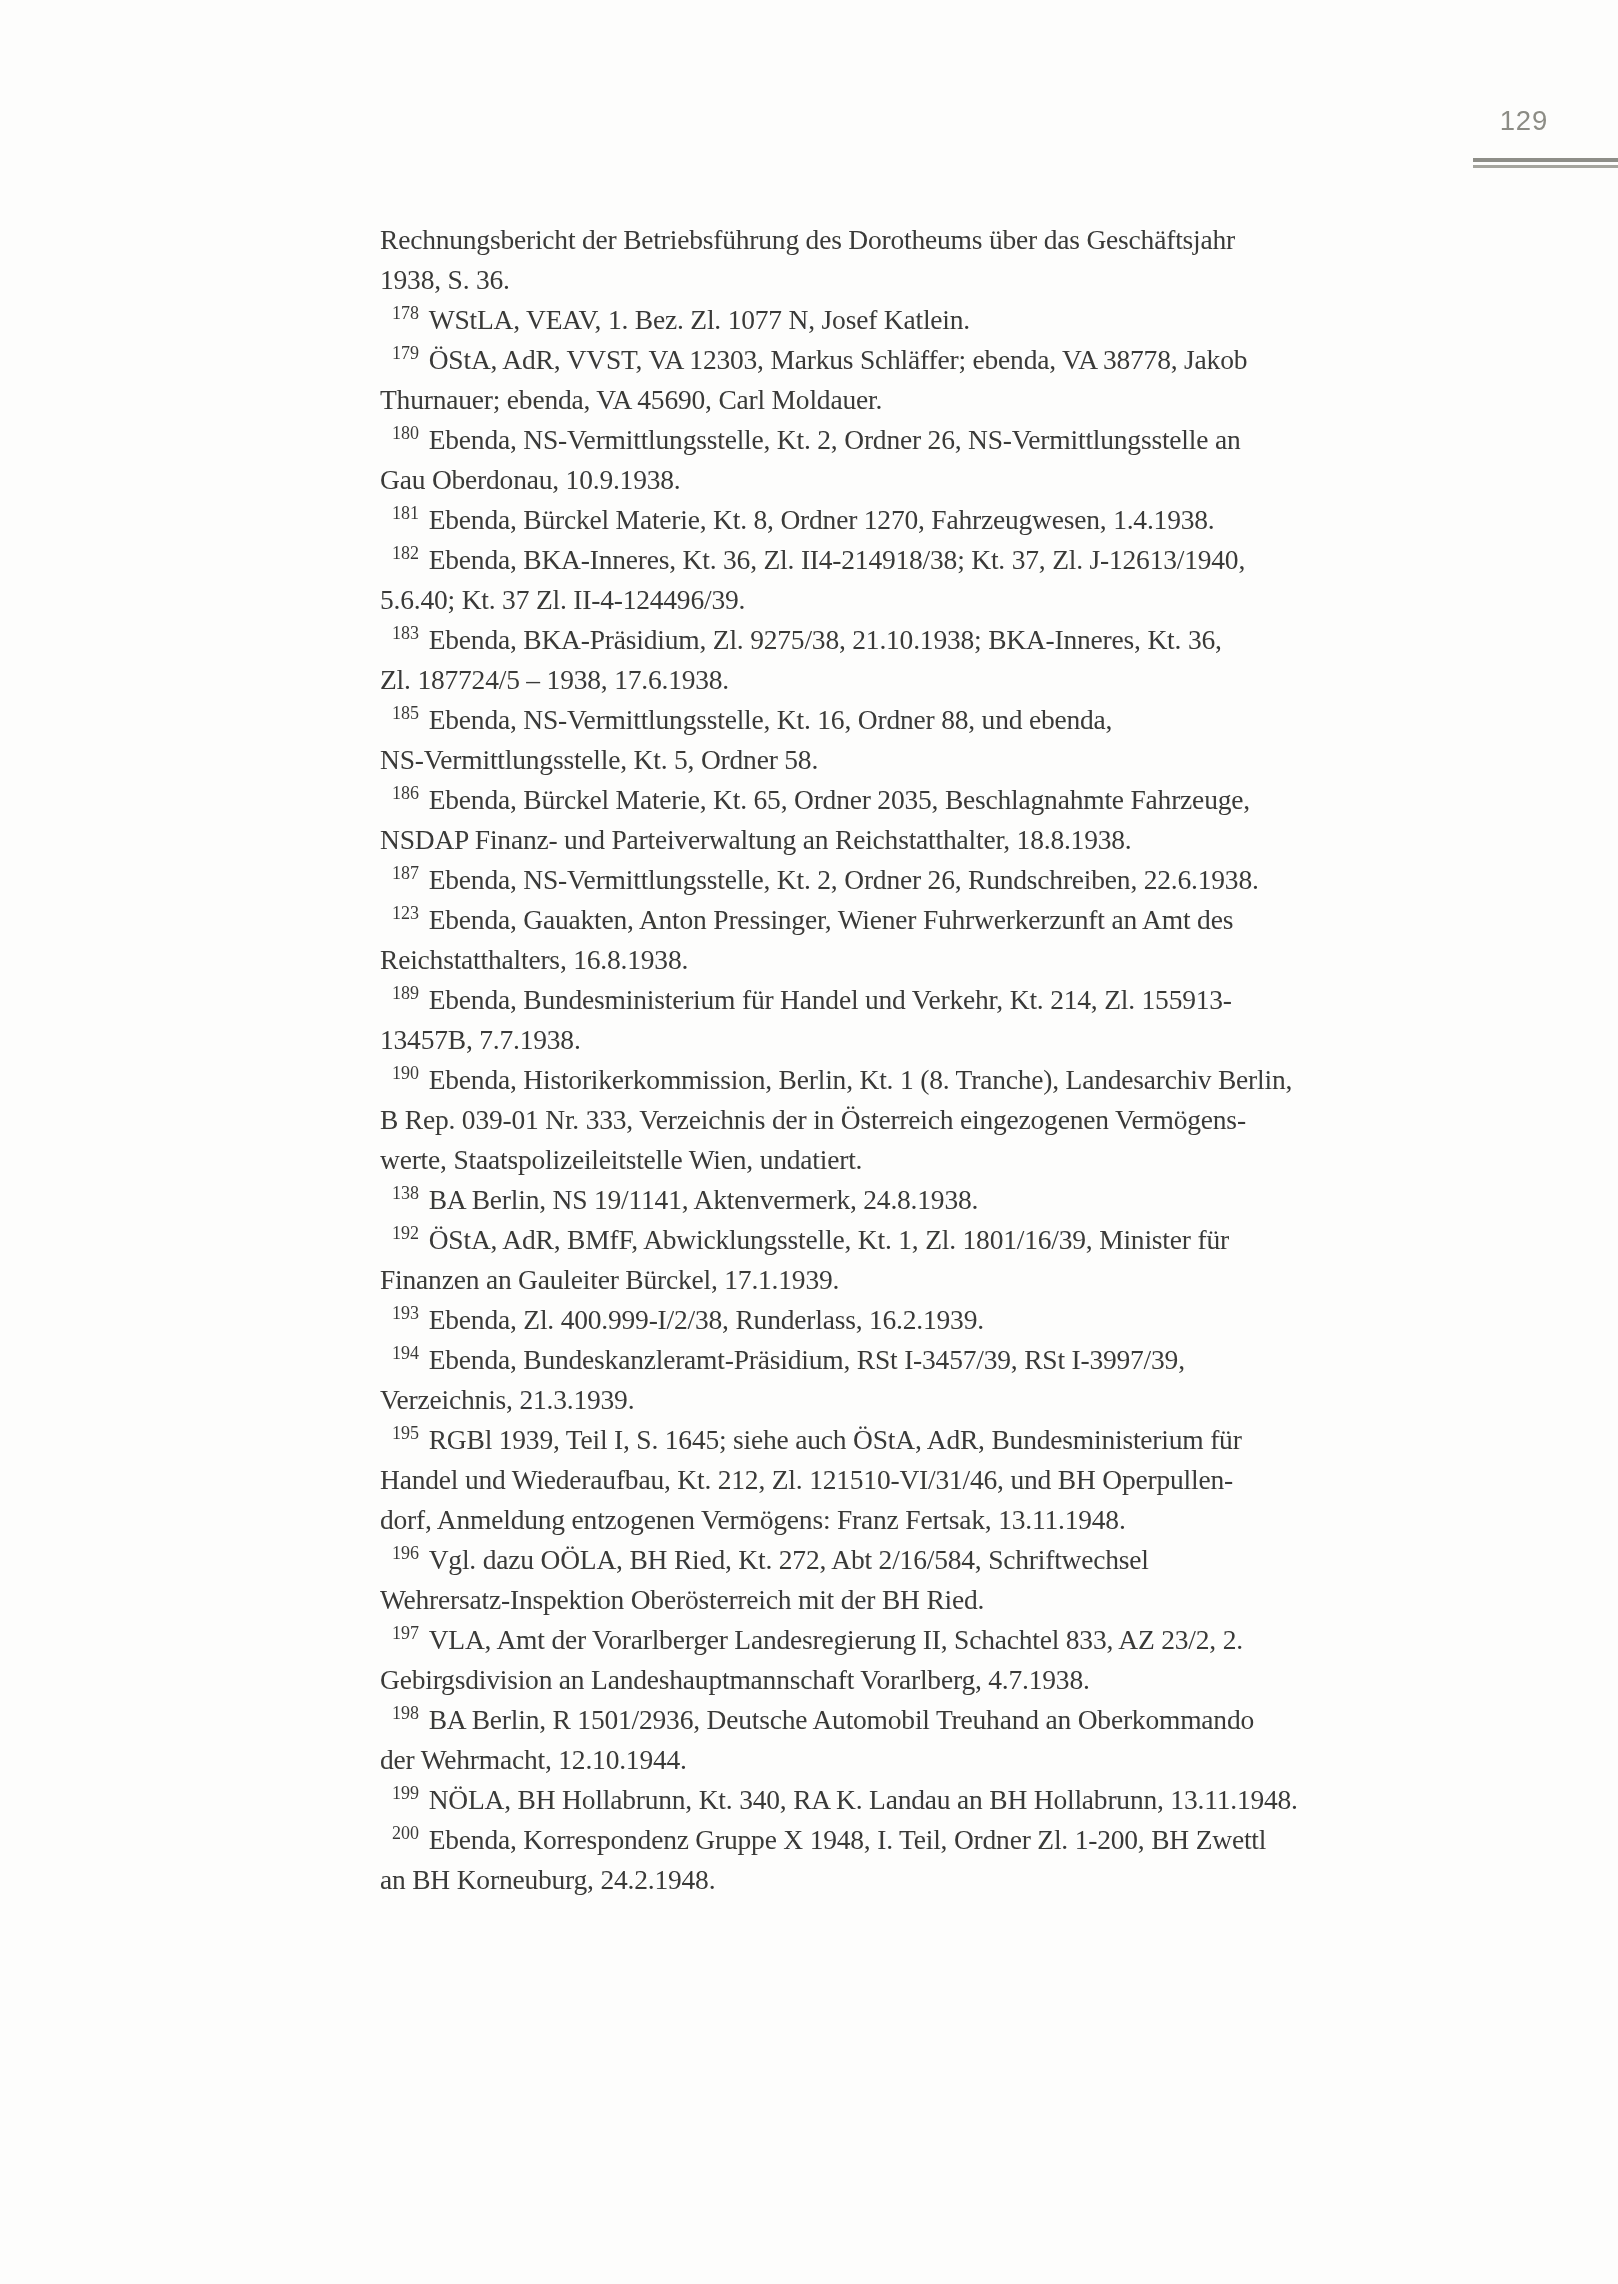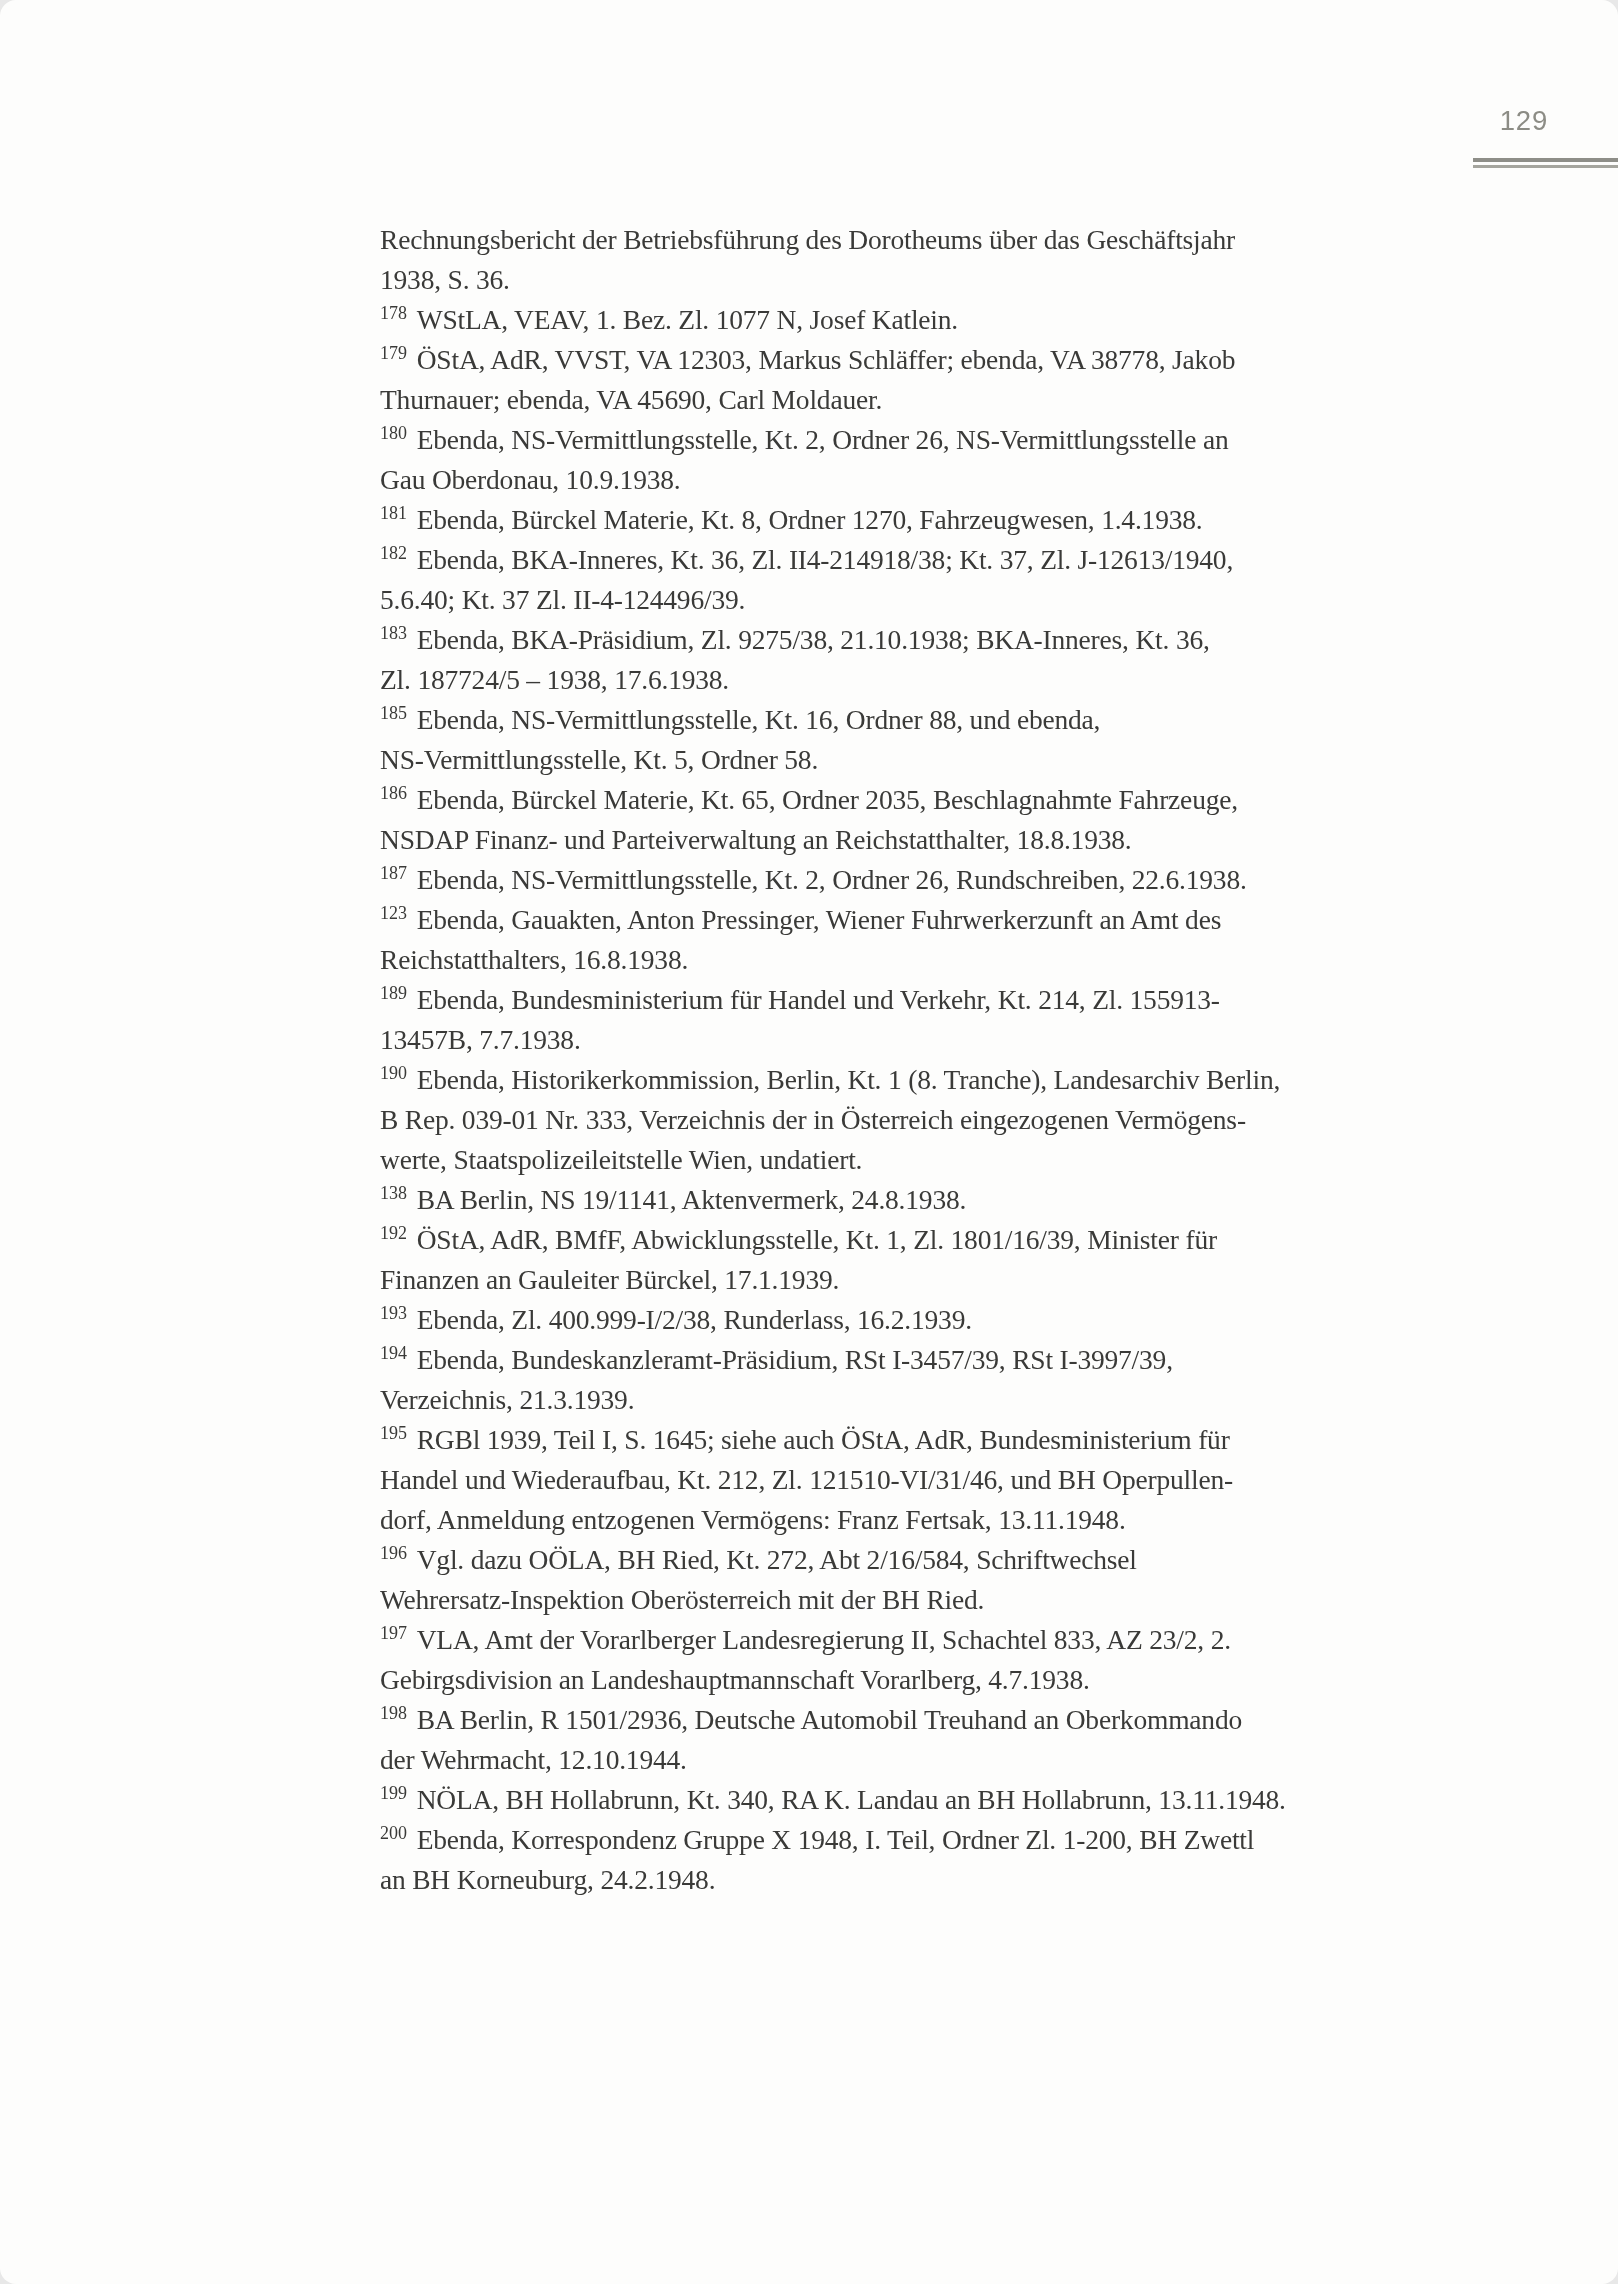--- a/index.html
+++ b/index.html
@@ -3,21 +3,20 @@
 <meta charset="utf-8">
 <style>
   html, body { margin: 0; padding: 0; background: #e8e8e8; }
   .page {
     position: relative;
     width: 1618px;
     height: 2284px;
     background: #fdfdfc;
     overflow: hidden;
     font-family: "Liberation Sans", sans-serif;
-    border-radius: 16px;
   }
   .pagenum {
     position: absolute;
     top: 105px;
     right: 70px;
     font-size: 27.5px;
     line-height: 31px;
     color: #8c8c85;
     letter-spacing: 0.8px;
   }
@@ -44,20 +43,21 @@
     white-space: nowrap;
     height: 40px;
     font-family: Liberation Serif, serif;
   }
   .fnnum {
     font-size: 18px;
     letter-spacing: 0;
     position: relative;
     top: -9.7px;
     margin-right: 9.7px;
+    margin-left: 12px;
   }
 </style>
 </head>
 <body>
 
 <div class="page">
   <div class="pagenum">129</div>
   <div class="header-rule"></div>
   <div class="textblock">
     <div id="continuation">

